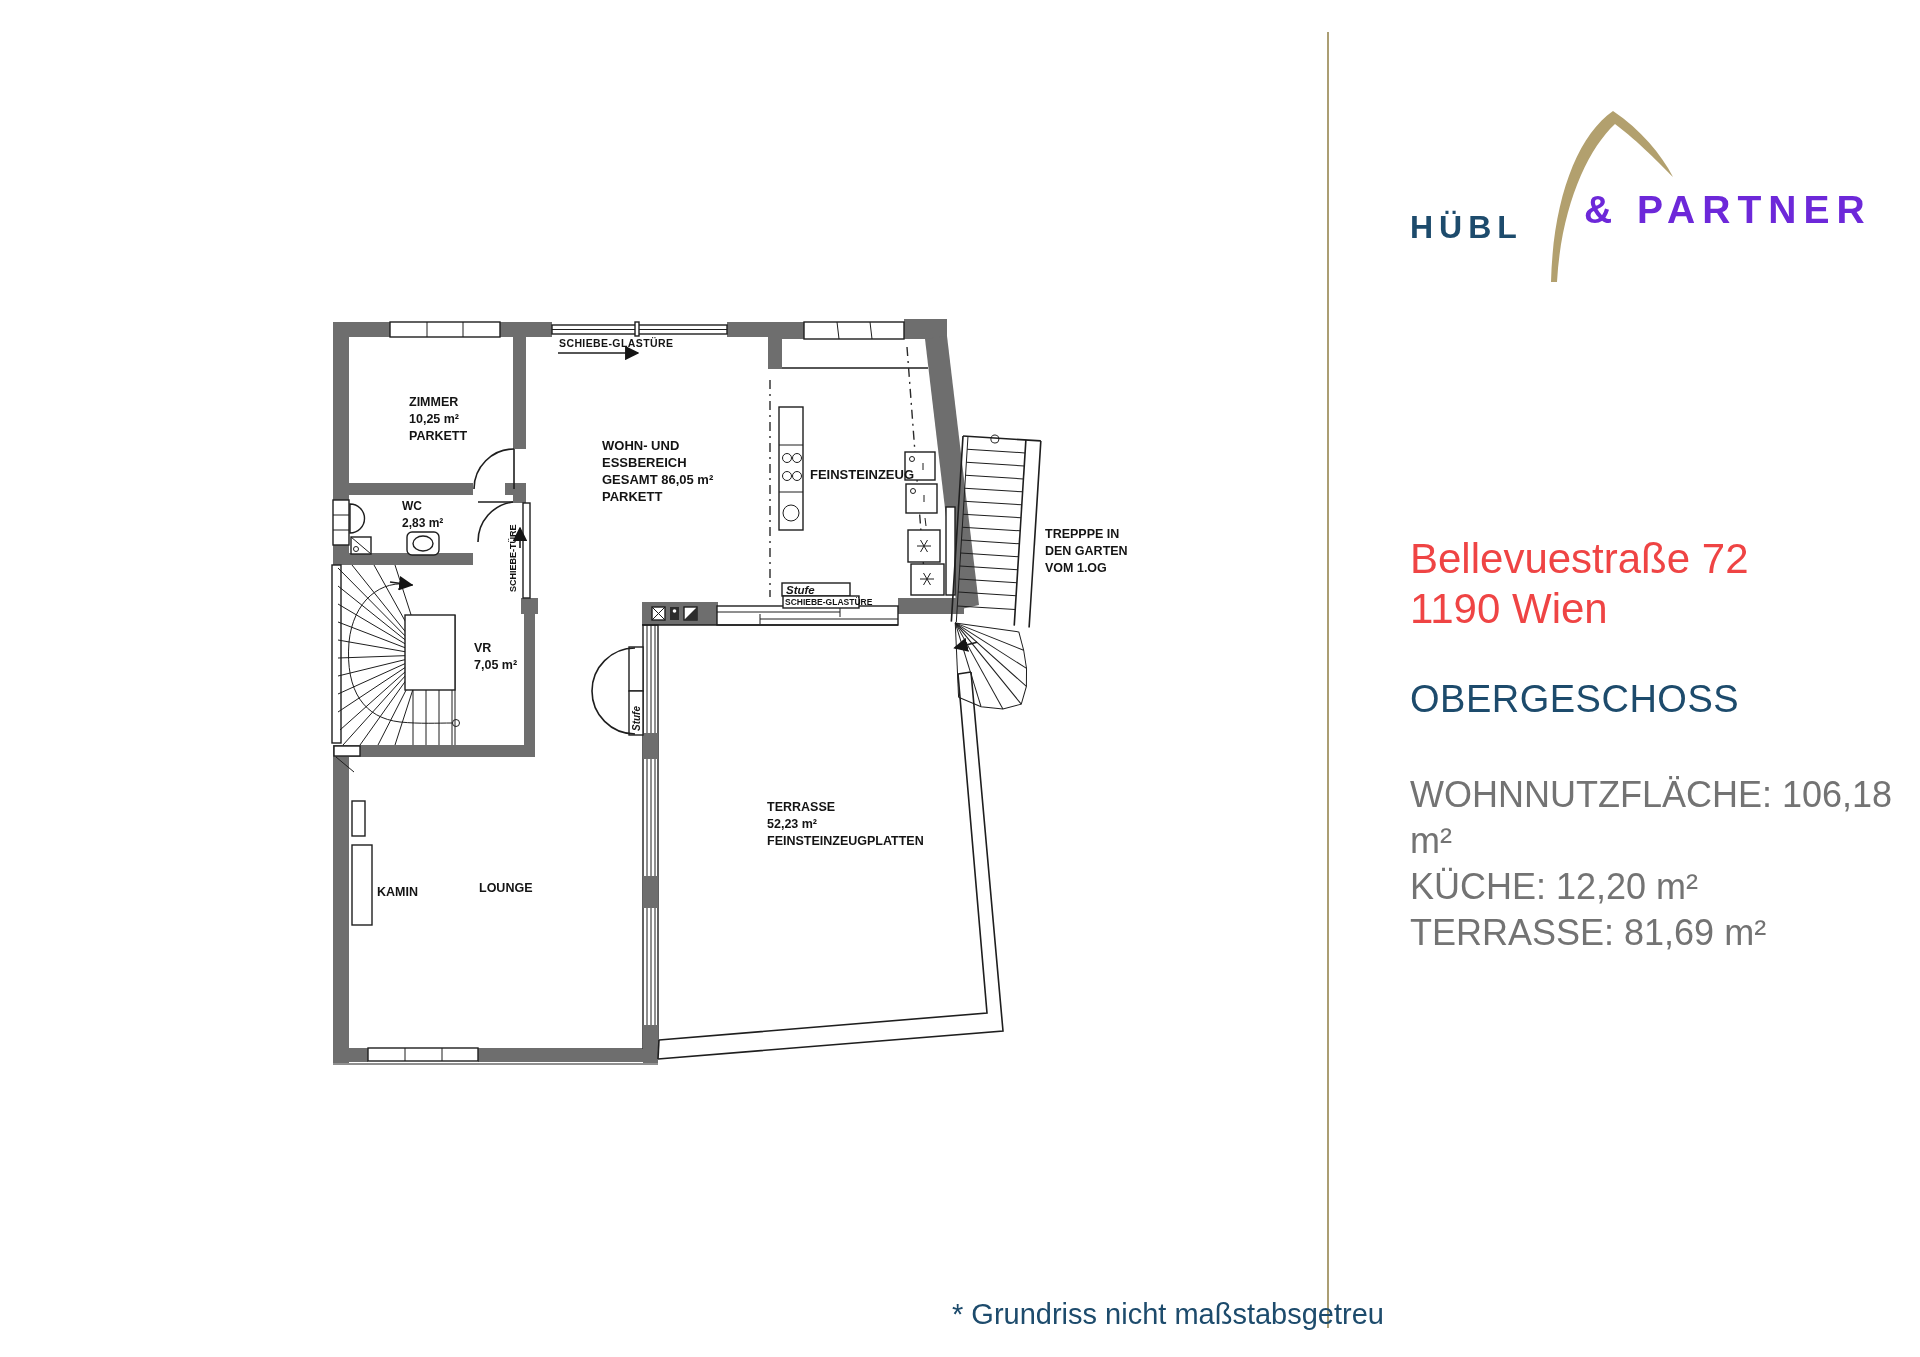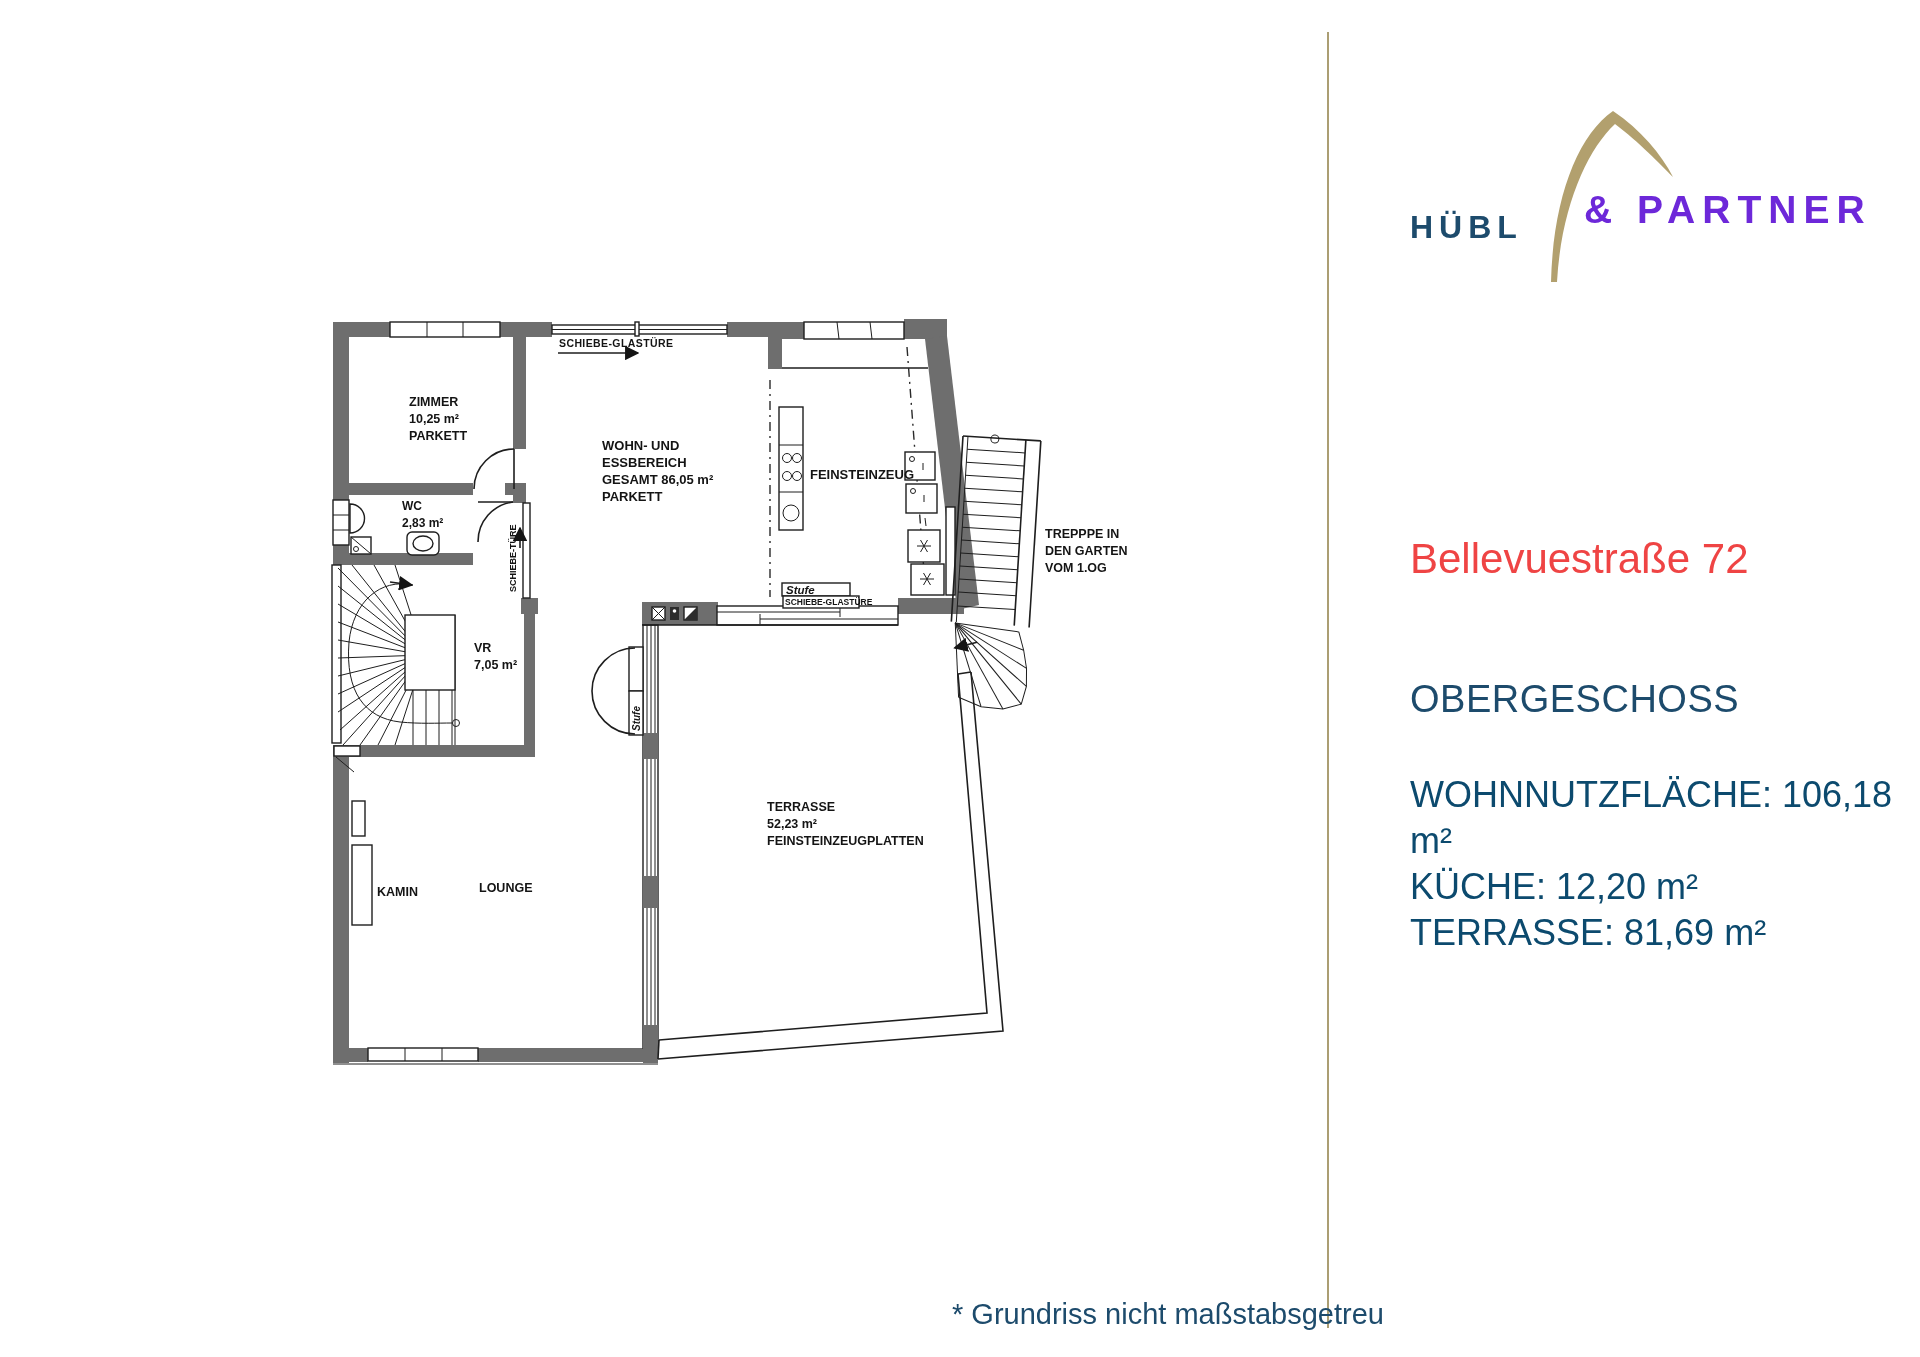--- a/index.html
+++ b/index.html
@@ -8,21 +8,21 @@
   
   #divider{position:absolute;left:1327px;top:32px;width:2px;height:1296px;background:#aia073;background:#ab9e73;}
   #brand-primary{position:absolute;left:1410px;top:185px;font-size:32px;font-weight:bold;
                  letter-spacing:6px;color:#1d4b6c;margin-top:24px;}
   #brand-secondary{position:absolute;left:1584px;top:188px;font-size:39px;font-weight:bold;
                  letter-spacing:7px;color:#6d28d9;}
   #logo-arc{position:absolute;left:1535px;top:104px;width:146px;height:182px;}
   #address{position:absolute;left:1410px;top:534px;font-size:42px;line-height:50px;color:#ef4444;}
   #floor-title{position:absolute;left:1410px;top:678px;font-size:38px;font-weight:normal;
                letter-spacing:0.5px;color:#1d4b6c;}
-  #areas{position:absolute;left:1410px;top:772px;font-size:36px;line-height:46px;color:#0c4a6e;}
+  #areas{position:absolute;left:1410px;top:772px;font-size:36px;line-height:46px;color:#737373;}
   #footnote{position:absolute;left:952px;top:1298px;font-size:29px;color:#1d4b6c;}
   
   #plan-svg{position:absolute;left:0;top:0;}
   .wall{fill:#6e6e6e;stroke:none;}
   .ln{stroke:#1e1e1e;stroke-width:1.6;fill:none;}
   .ln-thin{stroke:#1e1e1e;stroke-width:1;fill:none;}
   .wbox{fill:#ffffff;stroke:#1e1e1e;stroke-width:1.4;}
   .dash{stroke:#2a2a2a;stroke-width:1.4;fill:none;stroke-dasharray:9 5 2 5;}
   .pt{font-family:"Liberation Sans",sans-serif;font-weight:bold;fill:#141414;}
   .pt-hand{font-family:"Liberation Sans",sans-serif;font-style:italic;font-weight:bold;fill:#141414;}
@@ -293,20 +293,21 @@
 <div>
   <span id="brand-primary">HÜBL</span>
   <svg id="logo-arc" viewBox="0 0 146 182" xmlns="http://www.w3.org/2000/svg">
     <path d="M16,178 C18,96 42,32 78,7 C106,26 126,50 138,73 C126,61 104,38 80,20 C52,46 26,104 22,178 Z" fill="#b2a06e"></path>
   </svg>
   <span id="brand-secondary">&amp; PARTNER</span>
 </div>
 
 <div id="address">
   <div>Bellevuestraße 72</div>
+  <div>1190 Wien</div>
 </div>
 
 <div id="floor-title">OBERGESCHOSS</div>
 
 <div id="areas">
   <div>WOHNNUTZFLÄCHE: 106,18 m²</div>
   <div>KÜCHE: 12,20 m²</div>
   <div>TERRASSE: 81,69 m²</div>
 </div>
 

